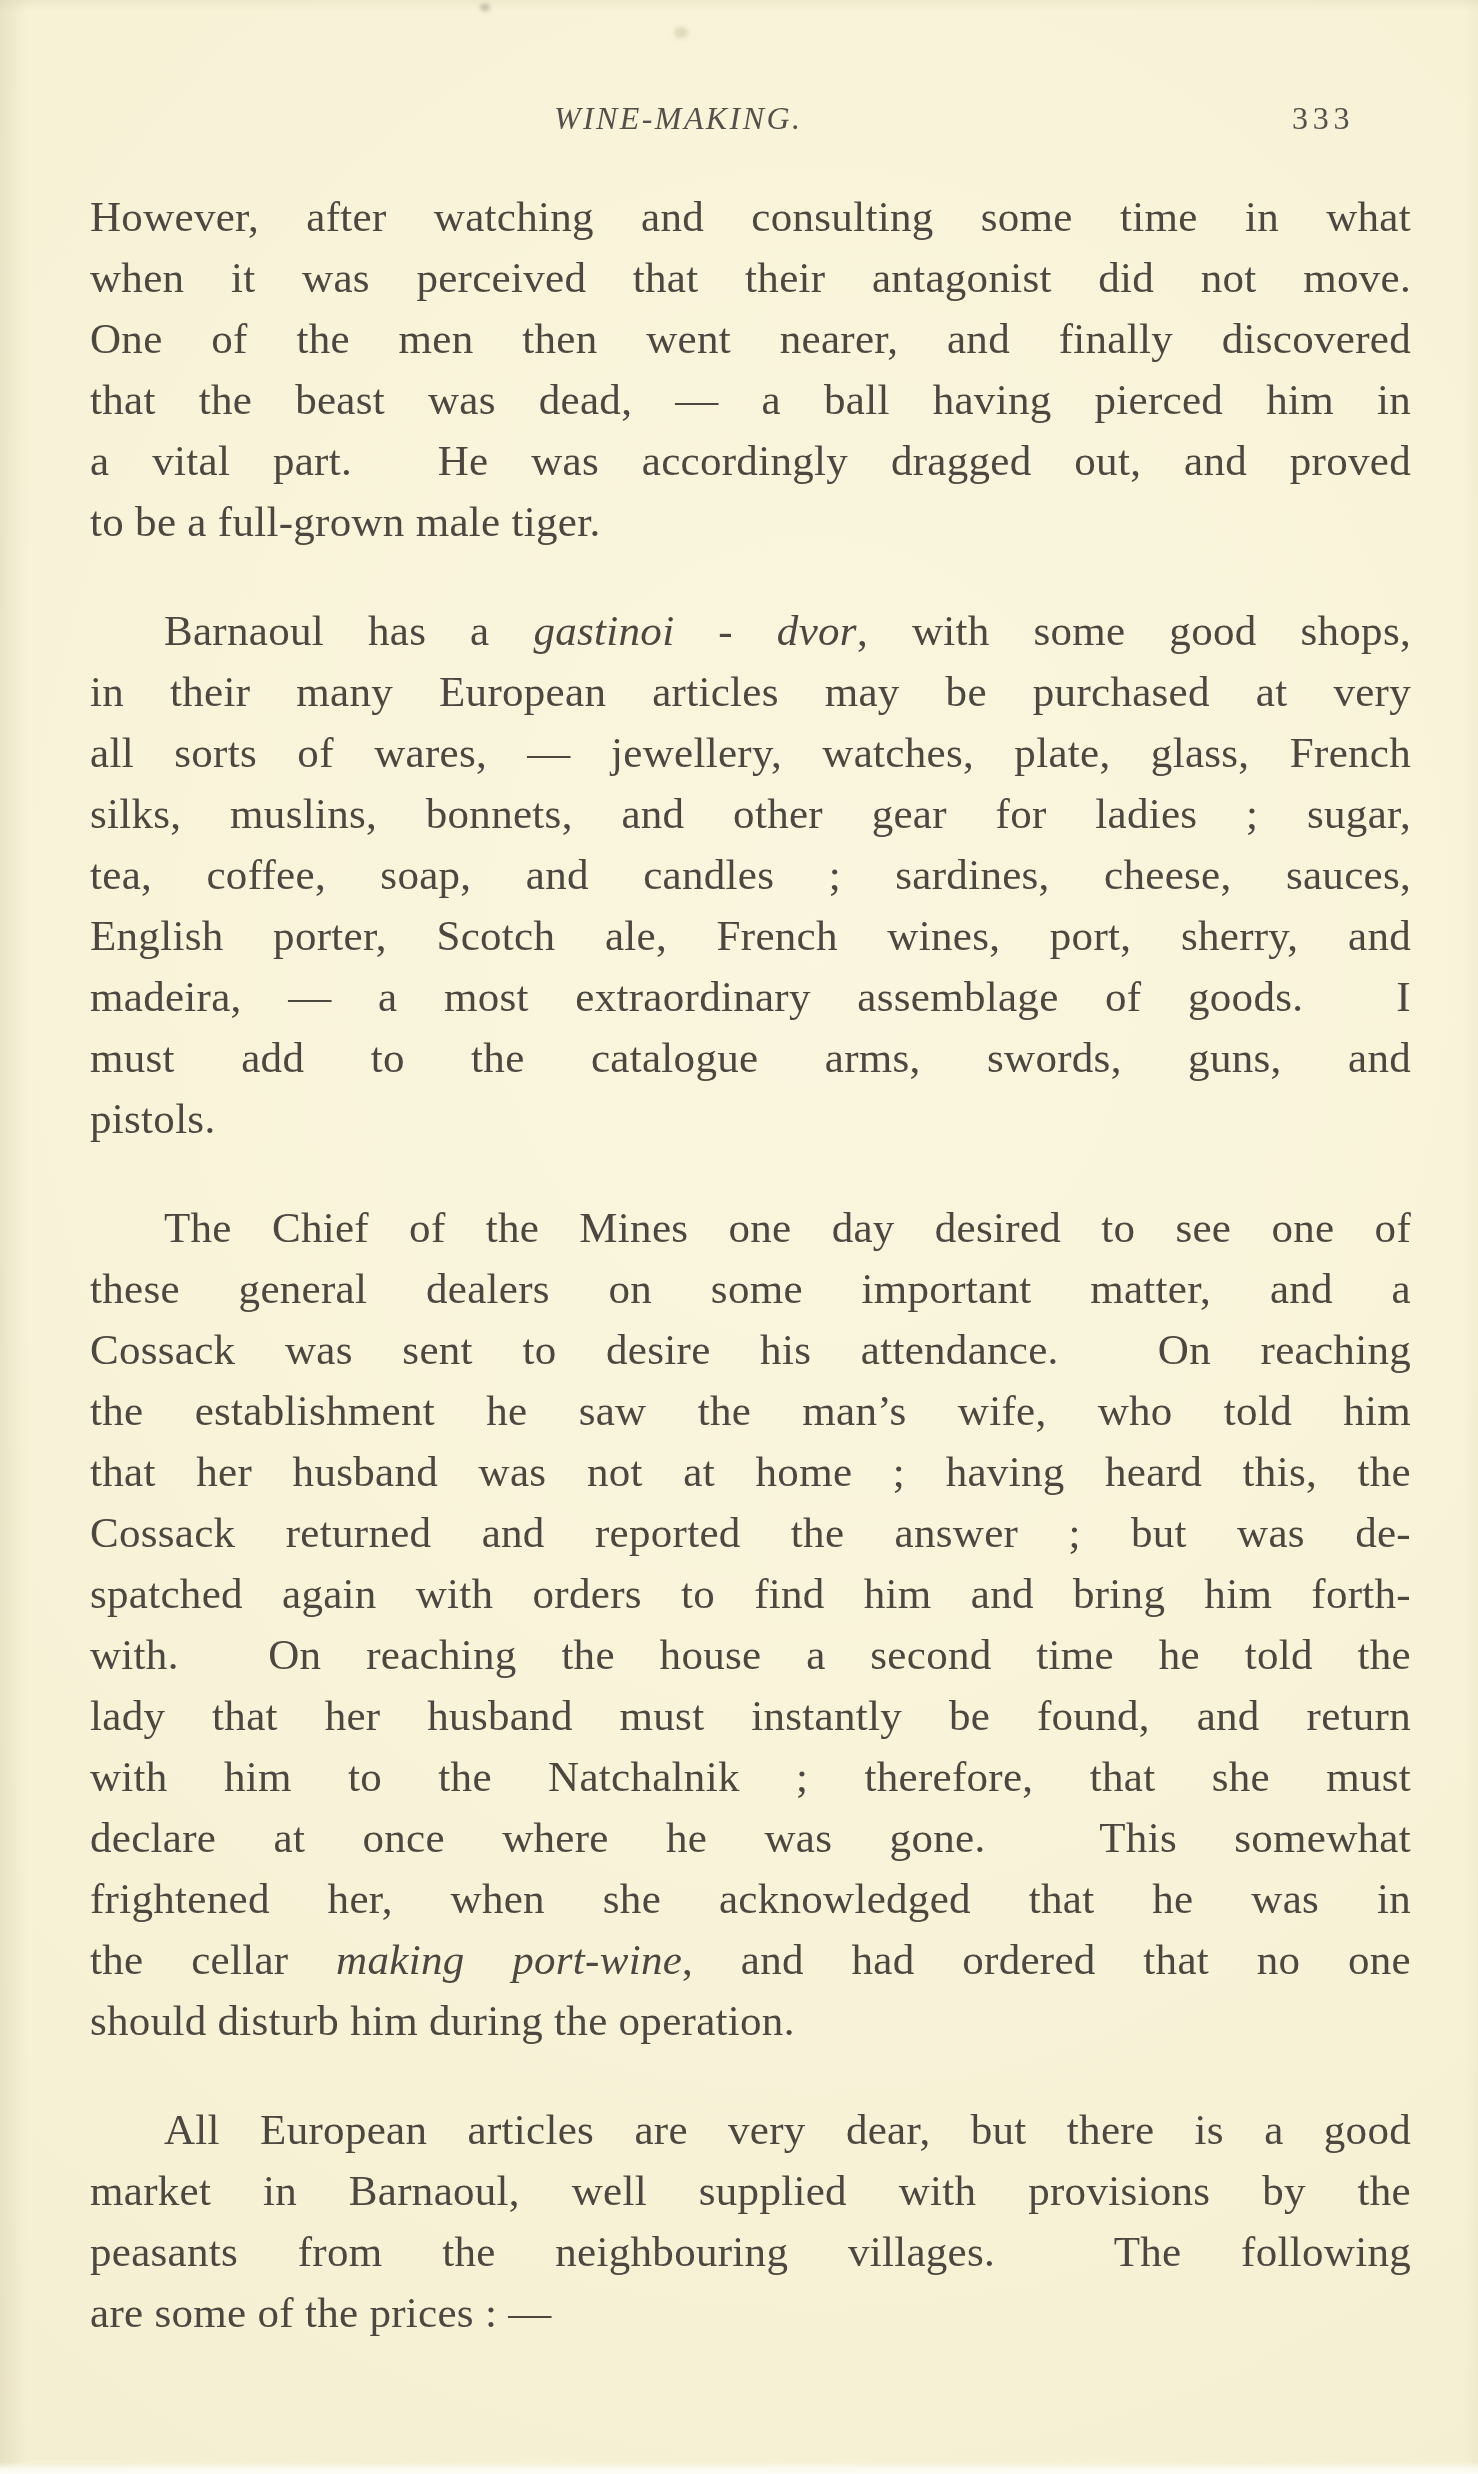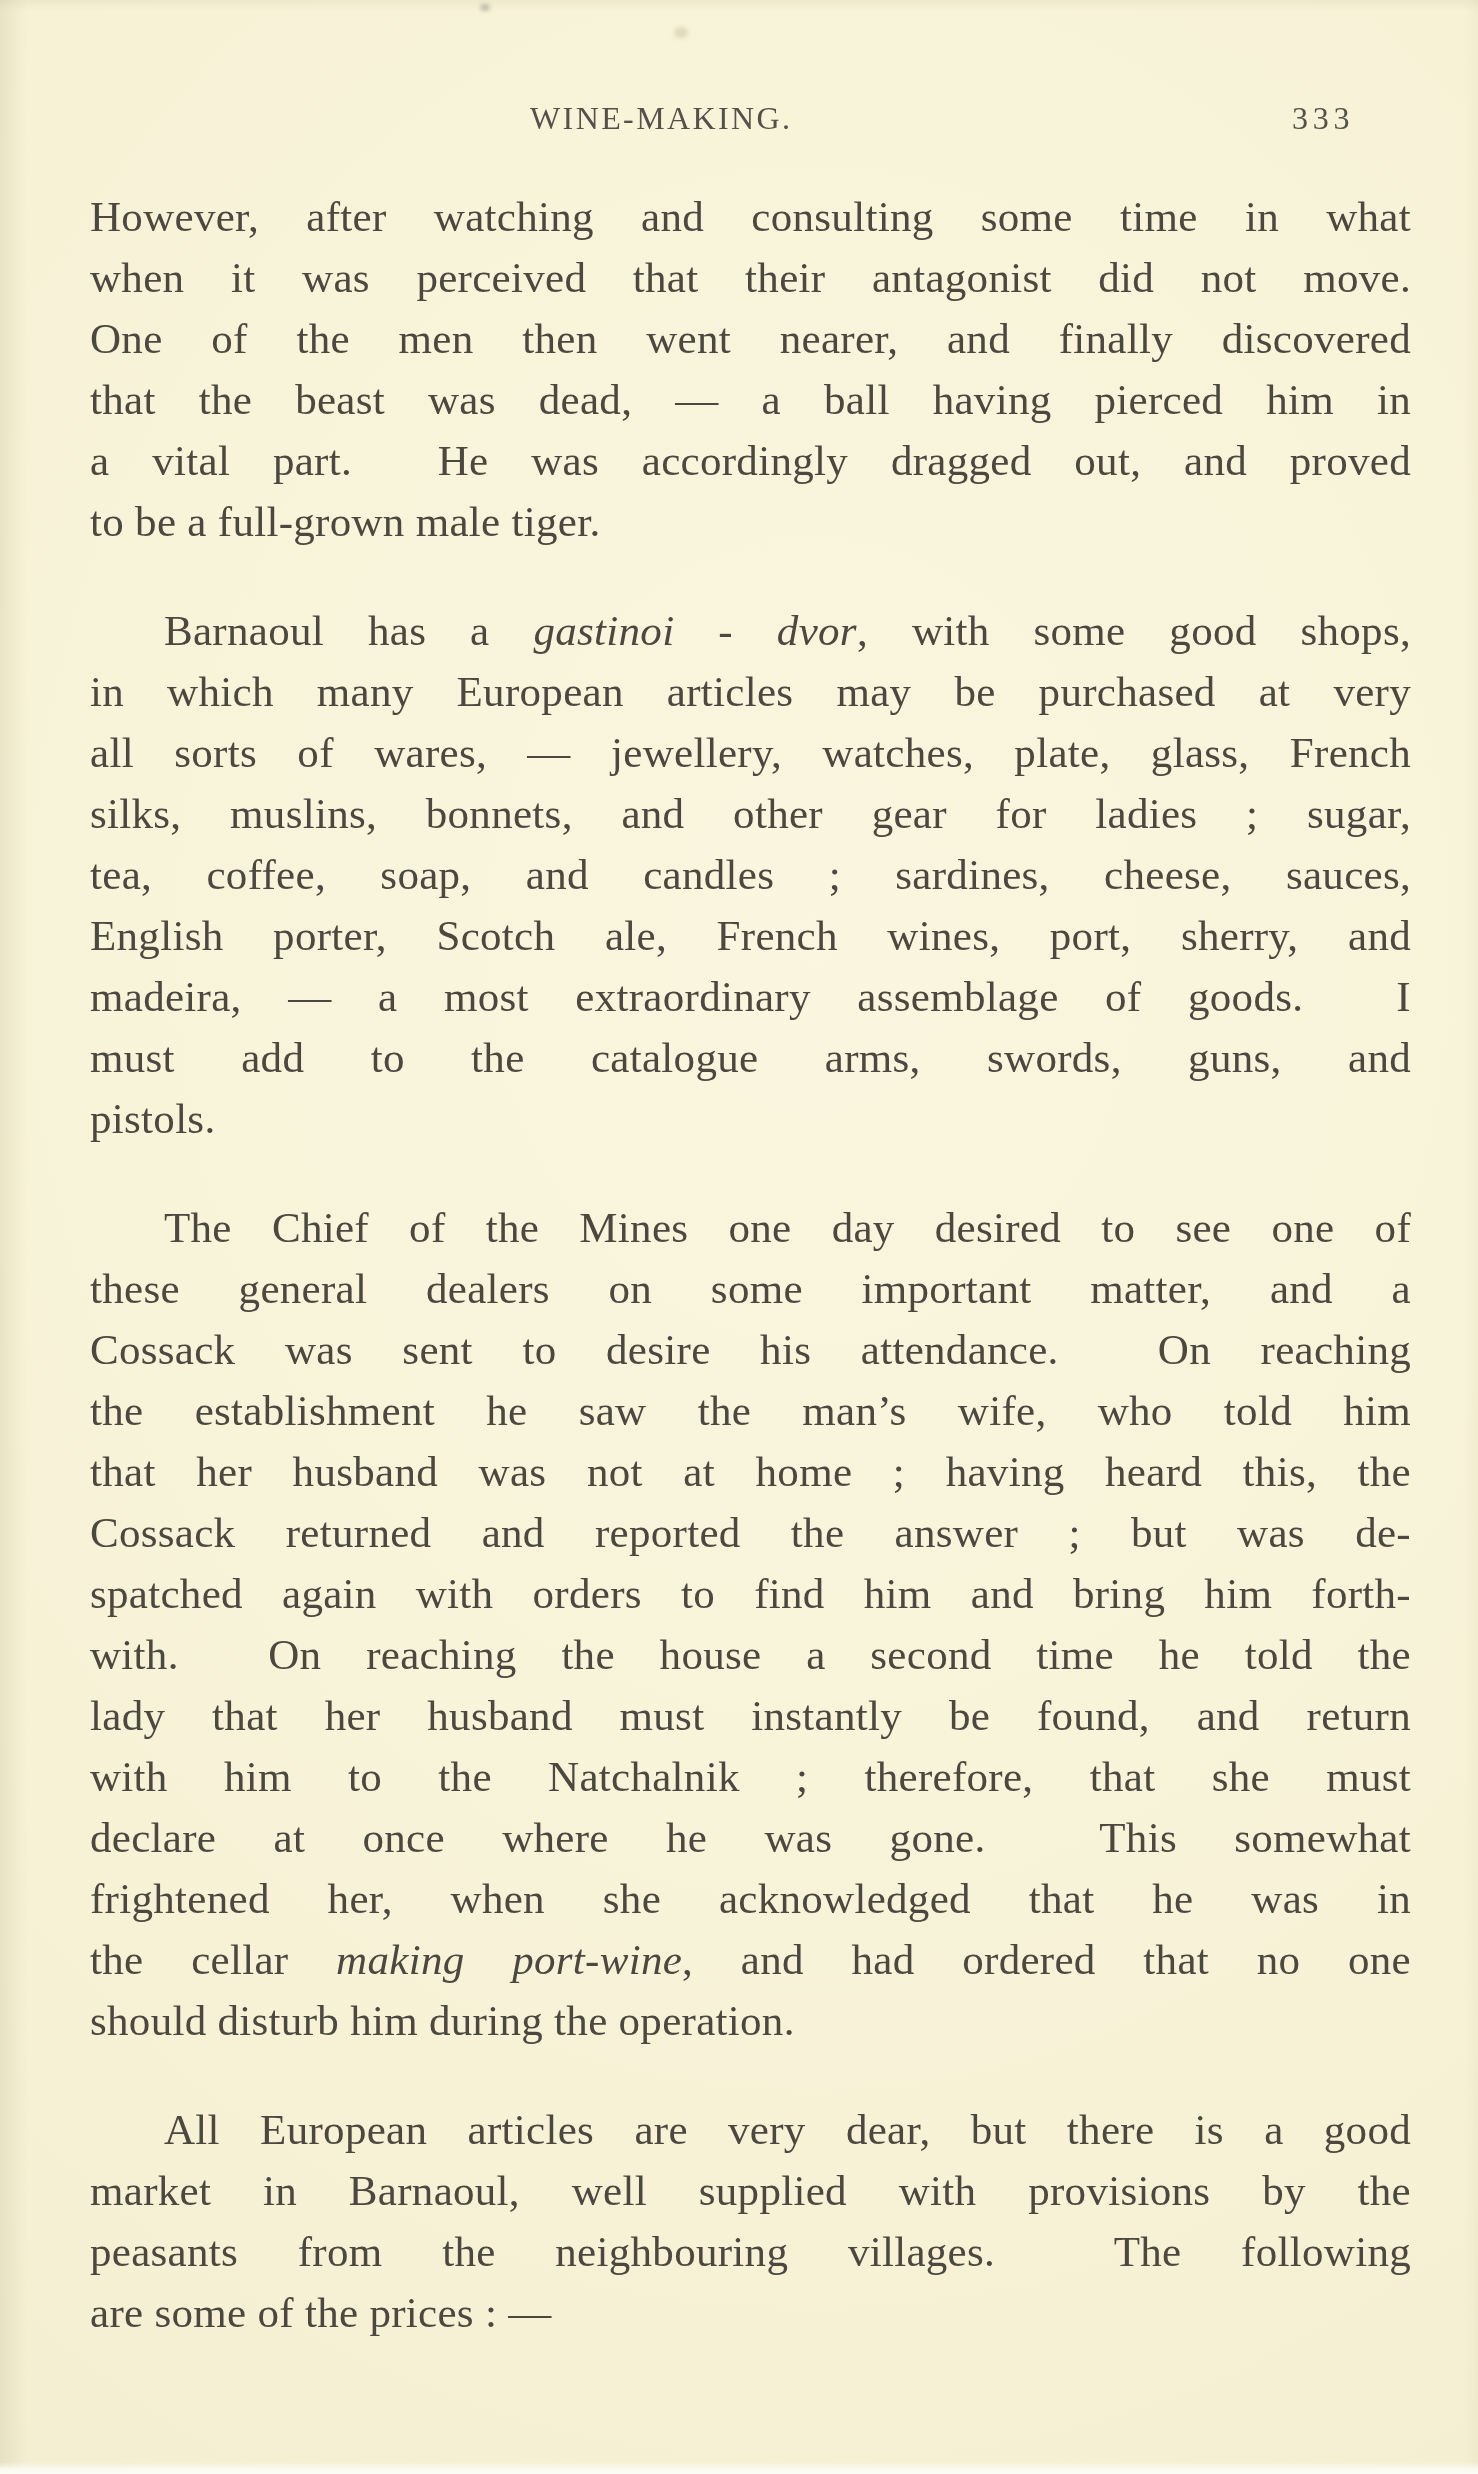--- a/index.html
+++ b/index.html
@@ -21,23 +21,23 @@
   .edge-right  { position:absolute; right:0; top:0; width:15px; height:100%;
                  background: linear-gradient(270deg, rgba(184,173,138,.10), rgba(184,173,138,0)); }
   .edge-bottom { position:absolute; left:0; bottom:0; width:100%; height:13.3px;
                  background: linear-gradient(180deg, rgba(253,253,246,0), #fafaf0 55%, #fdfdf6 100%); }
   .speck { position:absolute; border-radius:50%; filter: blur(1.9px); }
   .speck-1 { left:480px; top:3.8px;  width:10.4px; height:7.6px;  background: rgba(128,126,116,.45); }
   .speck-2 { left:674px; top:26.6px; width:14.2px; height:11.4px; background: rgba(196,186,152,.45); }
 
   
   .running-title {
-    position: absolute; left: 530px; top: 102px;
+    position: absolute; left: 554px; top: 102px;
     font-size: 32px; line-height: 1; letter-spacing: 2.4px;
-    color: #55514a; white-space: nowrap;
+    color: #55514a; white-space: nowrap; font-style: italic;
   }
   .folio {
     position: absolute; left: 1292px; top: 102px;
     font-size: 32px; line-height: 1; letter-spacing: 4.7px;
     color: #55514a;
   }
 
   
   .textblock {
     position: absolute; left: 90px; top: 186px; width: 1321px;
@@ -71,21 +71,21 @@
   <span class="folio">333</span>
 
   <div class="textblock" id="textblock">
       <div class="line"><span>However, after watching and consulting some time in what</span></div>
       <div class="line"><span>when it was perceived that their antagonist did not move.</span></div>
       <div class="line"><span>One of the men then went nearer, and finally discovered</span></div>
       <div class="line"><span>that the beast was dead, — a ball having pierced him in</span></div>
       <div class="line"><span>a vital part.&nbsp; He was accordingly dragged out, and proved</span></div>
       <div class="line last"><span>to be a full-grown male tiger.</span></div>
       <div class="line indent"><span>Barnaoul has a </span><span class="it">gastinoi - dvor</span><span>, with some good shops,</span></div>
-      <div class="line"><span>in which many European articles may be purchased at very</span></div>
+      <div class="line"><span>in their many European articles may be purchased at very</span></div>
       <div class="line"><span>all sorts of wares, — jewellery, watches, plate, glass, French</span></div>
       <div class="line"><span>silks, muslins, bonnets, and other gear for ladies ; sugar,</span></div>
       <div class="line"><span>tea, coffee, soap, and candles ; sardines, cheese, sauces,</span></div>
       <div class="line"><span>English porter, Scotch ale, French wines, port, sherry, and</span></div>
       <div class="line"><span>madeira, — a most extraordinary assemblage of goods.&nbsp; I</span></div>
       <div class="line"><span>must add to the catalogue arms, swords, guns, and</span></div>
       <div class="line last"><span>pistols.</span></div>
       <div class="line indent"><span>The Chief of the Mines one day desired to see one of</span></div>
       <div class="line"><span>these general dealers on some important matter, and a</span></div>
       <div class="line"><span>Cossack was sent to desire his attendance.&nbsp; On reaching</span></div>

